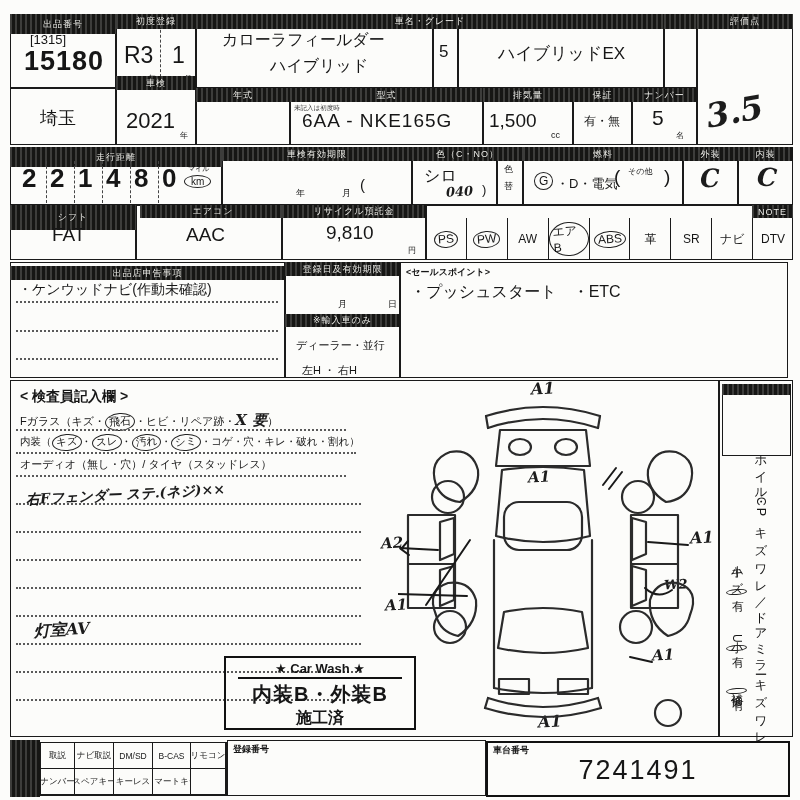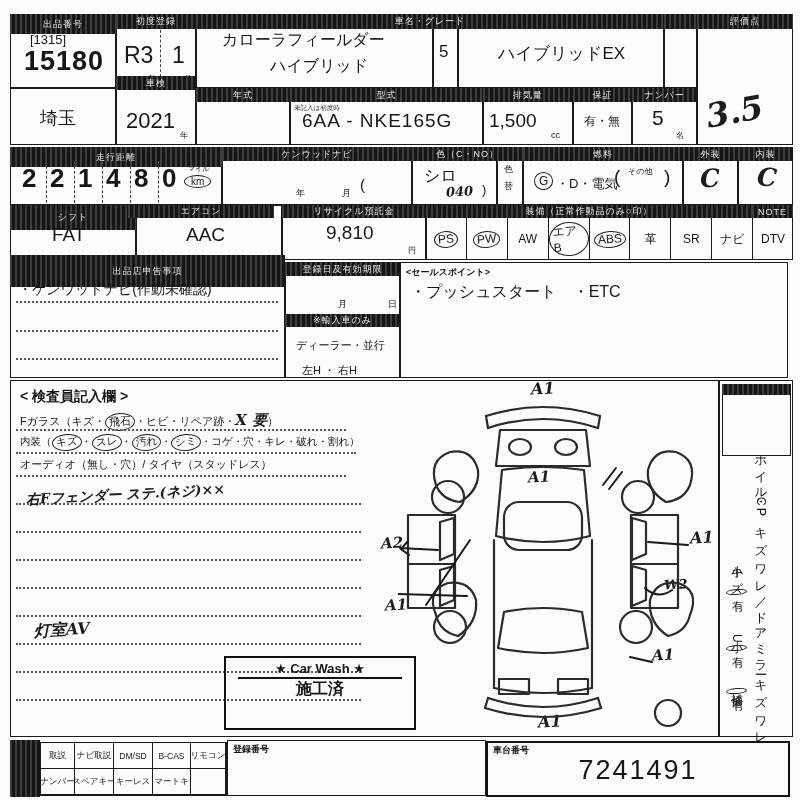--- a/index.html
+++ b/index.html
@@ -95,21 +95,21 @@
 
   <div class="box" style="left:10px;top:147px;width:212px;height:58px"></div>
   <div class="box" style="left:222px;top:147px;width:190px;height:58px"></div>
   <div class="box" style="left:412px;top:147px;width:85px;height:58px"></div>
   <div class="box" style="left:497px;top:147px;width:26px;height:58px"></div>
   <div class="box" style="left:523px;top:147px;width:160px;height:58px"></div>
   <div class="box" style="left:683px;top:147px;width:55px;height:58px"></div>
   <div class="box" style="left:738px;top:147px;width:55px;height:58px"></div>
 
   <div class="hdr" style="left:10px;top:147px;width:212px;height:20px">走行距離</div>
-  <div class="hdr" style="left:222px;top:147px;width:190px;height:14px">ケンウッドナビ</div>
+  <div class="hdr" style="left:222px;top:147px;width:190px;height:14px">車検有効期限</div>
   <div class="hdr" style="left:412px;top:147px;width:111px;height:14px">色（C・NO）</div>
   <div class="hdr" style="left:523px;top:147px;width:160px;height:14px">燃料</div>
   <div class="hdr" style="left:683px;top:147px;width:55px;height:14px">外装</div>
   <div class="hdr" style="left:738px;top:147px;width:55px;height:14px">内装</div>
 
   <div class="print big" style="left:22px;top:163px;font-size:26px">2</div>
   <div class="print big" style="left:50px;top:163px;font-size:26px">2</div>
   <div class="print big" style="left:78px;top:163px;font-size:26px">1</div>
   <div class="print big" style="left:106px;top:163px;font-size:26px">4</div>
   <div class="print big" style="left:134px;top:163px;font-size:26px">8</div>
@@ -140,23 +140,22 @@
 
   <div class="hand" style="left:700px;top:164px;font-size:25px">C</div>
   <div class="hand" style="left:757px;top:163px;font-size:25px;transform:rotate(4deg)">C</div>
 
   <div class="box" style="left:10px;top:205px;width:126px;height:55px"></div>
   <div class="box" style="left:136px;top:205px;width:146px;height:55px"></div>
   <div class="box" style="left:282px;top:205px;width:144px;height:55px"></div>
   <div class="box" style="left:426px;top:205px;width:367px;height:55px"></div>
 
   <div class="hdr" style="left:10px;top:205px;width:126px;height:25px">シフト</div>
-  <div class="hdr" style="left:128px;top:205px;width:146px;height:13px">エアコン</div>
+  <div class="hdr" style="left:140px;top:205px;width:146px;height:13px">エアコン</div>
   <div class="hdr" style="left:282px;top:205px;width:144px;height:13px">リサイクル預託金</div>
-  <div class="hdr" style="left:426px;top:205px;width:326px;height:13px">装備（正常作動品のみ○印）</div>
   <div class="hdr" style="left:752px;top:205px;width:41px;height:13px">NOTE</div>
 
   <div class="print" style="left:52px;top:224px;font-size:19px">FAT</div>
   <div class="print" style="left:186px;top:224px;font-size:19px">AAC</div>
   <div class="print" style="left:326px;top:222px;font-size:19px">9,810</div>
   <div class="print" style="left:408px;top:245px;font-size:8px">円</div>
 
   <div class="eqrow" style="left:426px;top:218px;width:367px;height:42px">
     <div class="eqcell">
         <span class="circ">PS</span>
@@ -181,21 +180,21 @@
       </div>
     <div class="eqcell">
         <span>ナビ</span>
       </div>
     <div class="eqcell">
         <span>DTV</span>
       </div>
   </div>
 
   <div class="box" style="left:10px;top:262px;width:275px;height:116px"></div>
-  <div class="hdr" style="left:10px;top:255px;width:275px;height:32px">出品店申告事項</div>
+  <div class="hdr" style="left:10px;top:266px;width:275px;height:14px">出品店申告事項</div>
   <div class="print" style="left:18px;top:281px;font-size:14px">・ケンウッドナビ(作動未確認)</div>
   <div class="dot" style="left:16px;top:301px;width:262px"></div>
   <div class="dot" style="left:16px;top:330px;width:262px"></div>
   <div class="dot" style="left:16px;top:358px;width:262px"></div>
 
   <div class="box" style="left:285px;top:262px;width:115px;height:116px"></div>
   <div class="hdr" style="left:285px;top:262px;width:115px;height:14px">登録日及有効期限</div>
   <div class="print" style="left:338px;top:298px;font-size:9px">月</div>
   <div class="print" style="left:388px;top:298px;font-size:9px">日</div>
   <div class="hdr" style="left:285px;top:314px;width:115px;height:13px">※輸入車のみ</div>
@@ -302,20 +301,21 @@
   <div class="vline" style="left:718px;top:380px;height:357px"></div>
   <div class="box" style="left:722px;top:384px;width:69px;height:72px"></div>
   <div class="hdr" style="left:722px;top:384px;width:69px;height:11px;font-size:7px"></div>
   <div class="vtext" style="left:752px;top:446px;font-size:12.5px">ホイル・CPキズ ワレ／ドアミラーキズ ワレ</div>
   <div class="vtext" style="left:726px;top:556px;font-size:12px"><span>小キズ</span><span class="circ" style="padding:1px">有</span></div>
   <div class="vtext" style="left:726px;top:632px;font-size:12px"><span>小U</span><span class="circ" style="padding:1px">有</span></div>
   <div class="vtext" style="left:726px;top:684px;font-size:12px"><span>補修</span><span class="circ" style="padding:1px">有</span></div>
 
   <div class="box2" style="left:224px;top:656px;width:192px;height:74px;text-align:center">
     <div style="font-size:13px;font-weight:bold;border-bottom:2.2px solid #111;margin:3px 12px 0 12px;padding-bottom:1px">★ Car Wash ★</div>
+    <div style="font-size:20px;font-weight:bold;letter-spacing:1px;margin-top:2px">内装B・外装B</div>
     <div style="font-size:16px;font-weight:bold">施工済</div>
   </div>
 
   <div class="hdr" style="left:10px;top:740px;width:30px;height:57px"></div>
 
   <div class="gridtbl" style="left:40px;top:742px;width:187px;height:54px;grid-template-columns:34px 39px 39px 38px 35px;grid-template-rows:1fr 1fr">
     <div>取説</div>
     <div>ナビ取説</div>
     <div>DM/SD</div>
     <div>B-CAS</div>

